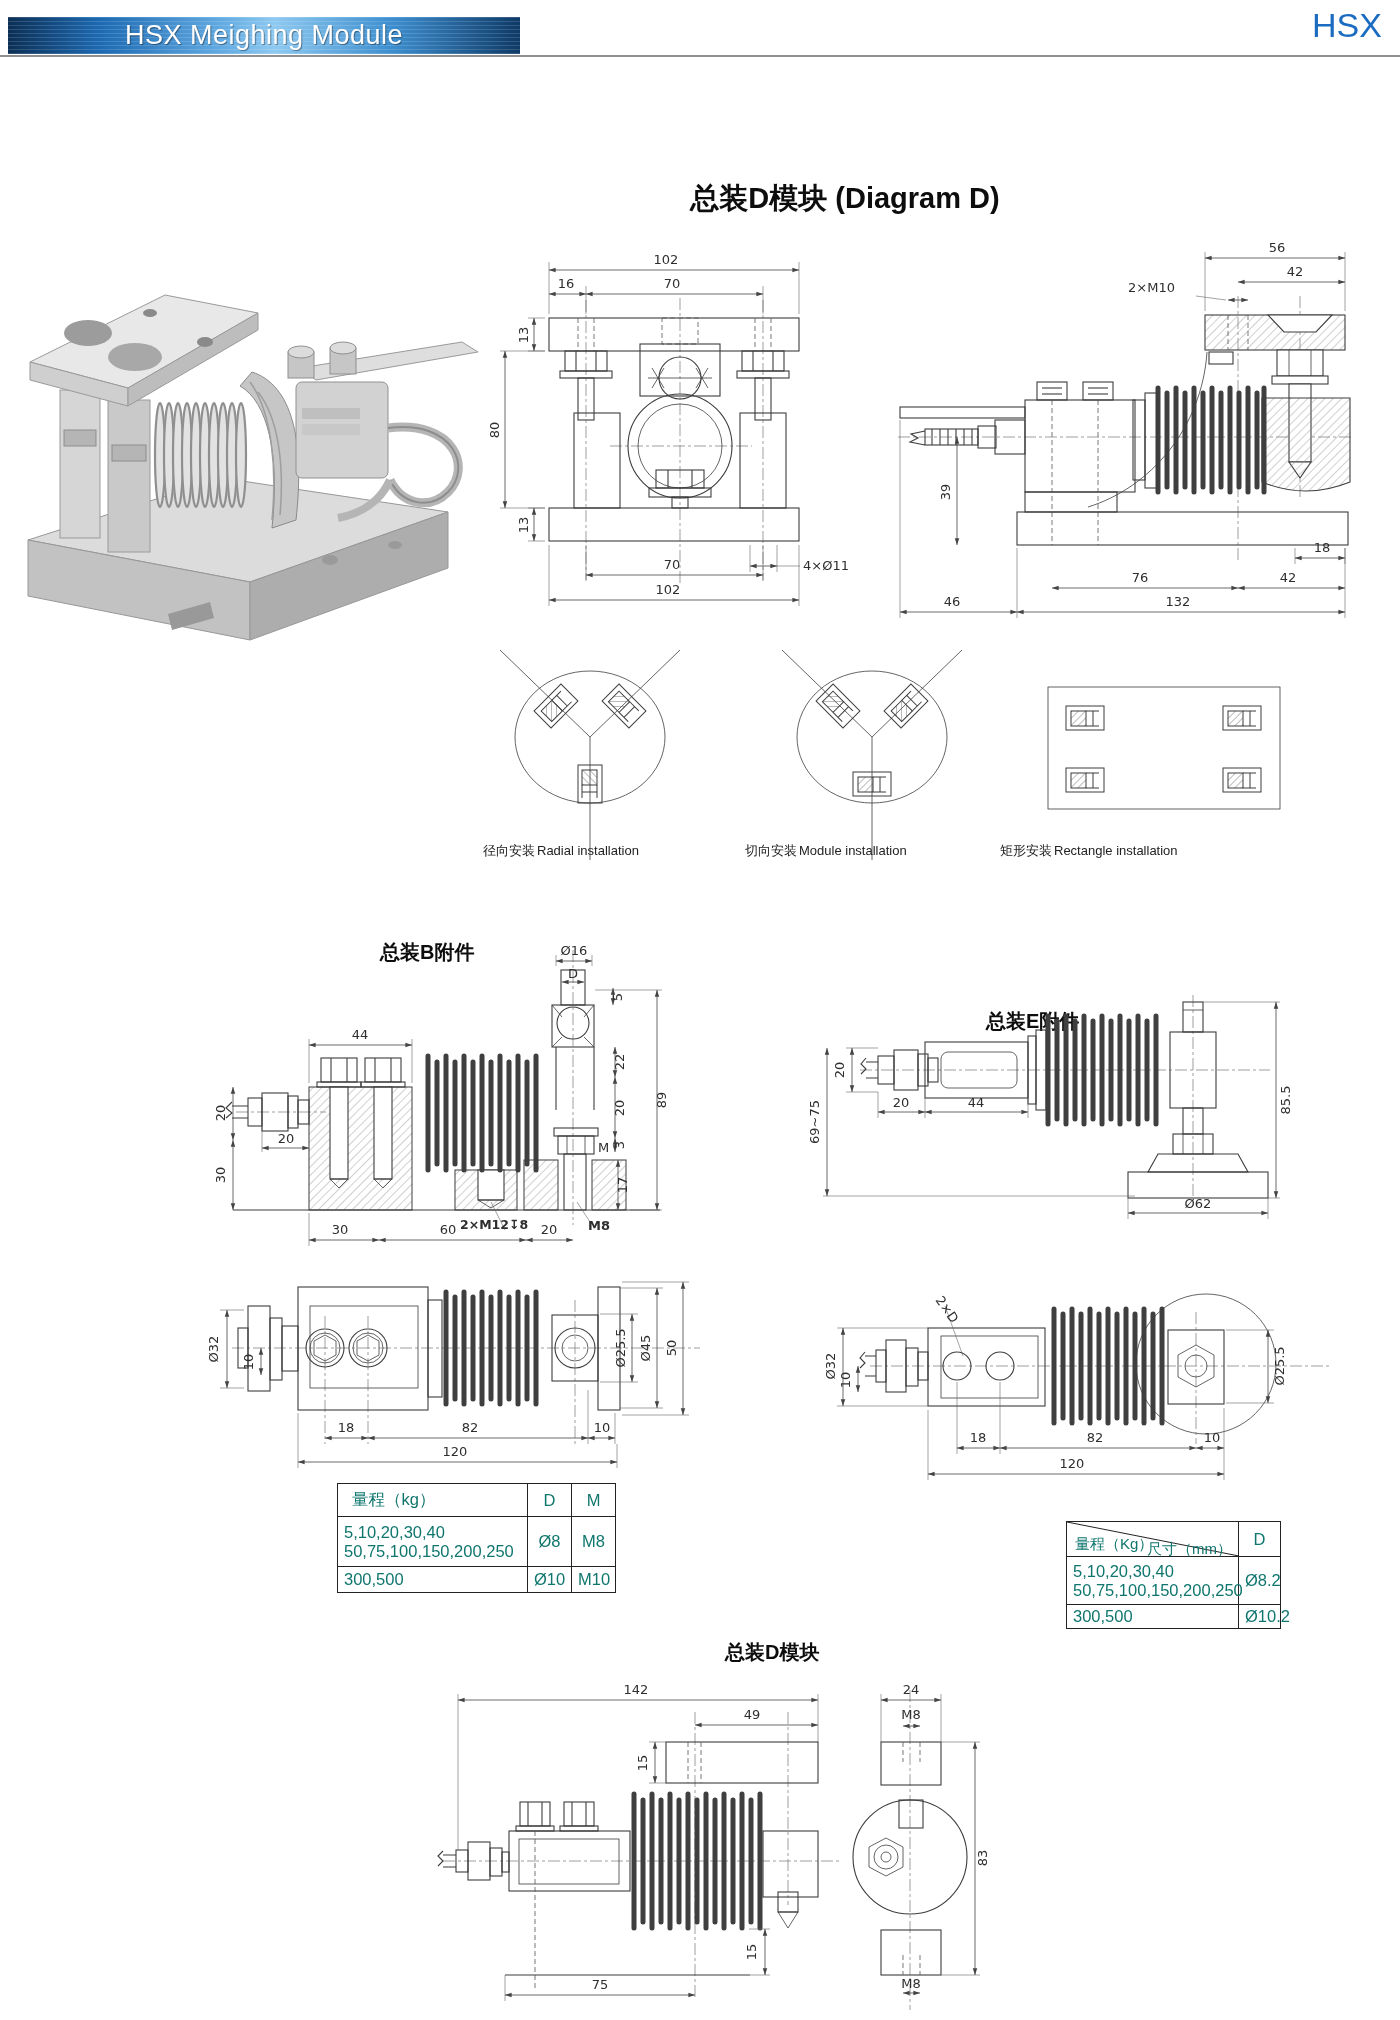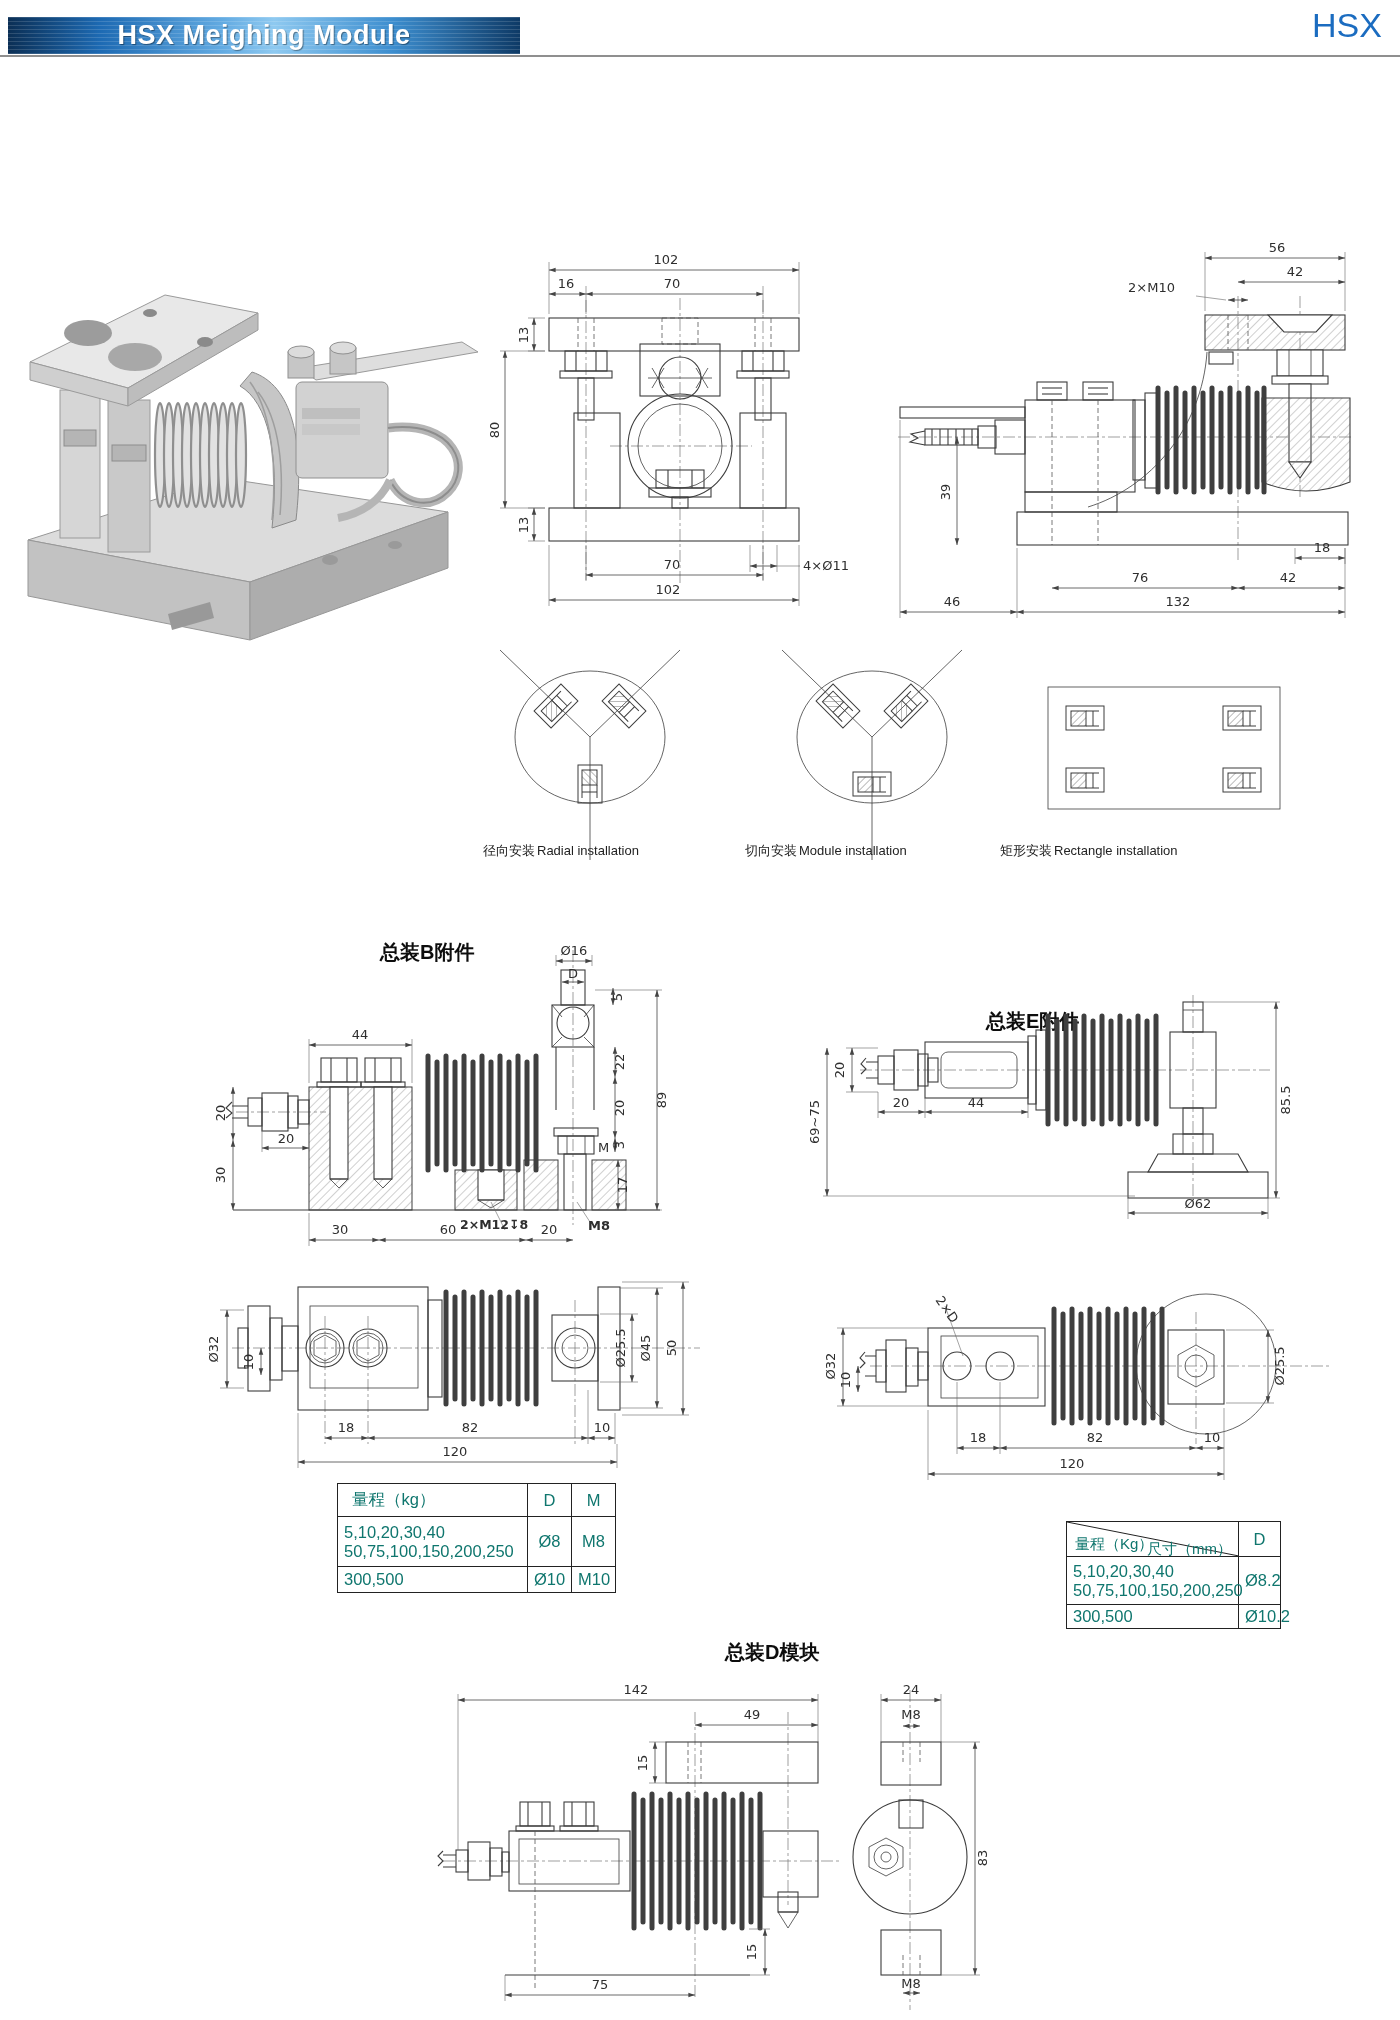--- a/index.html
+++ b/index.html
@@ -4,21 +4,21 @@
 <style>
   html,body{margin:0;padding:0;background:#fff}
   #page{position:relative;width:1400px;height:2020px;background:#fff;overflow:hidden;
         font-family:"Liberation Sans","DejaVu Sans",sans-serif;color:#1a1a1a}
   .abs{position:absolute}
   .banner{left:8px;top:17px;width:512px;height:37px;
     background:linear-gradient(90deg,#0b2f55 0%,#1d6ab3 18%,#63abe2 42%,#8ec9f0 52%,#3d8ecf 75%,#0e3a66 100%);
     display:flex;align-items:center;justify-content:center;box-sizing:border-box}
   .banner::after{content:"";position:absolute;inset:0;
     background:repeating-linear-gradient(0deg,rgba(255,255,255,.14) 0 1px,transparent 1px 4px)}
-  .banner-text{color:#fff;font-size:27px;font-weight:bold;letter-spacing:.5px;z-index:1;
+  .banner-text{color:#fff;font-size:27px;font-weight:normal;letter-spacing:.5px;z-index:1;
     text-shadow:1px 1px 1px rgba(0,0,0,.4)}
   .brand{left:1312px;top:6px;font-size:34px;font-weight:normal;color:#1b6cc0}
   .rule{left:0;top:55px;width:1400px;height:2px;background:#8f8f8f}
   .ptitle{left:615px;top:179px;width:460px;text-align:center;font-size:29px;font-weight:bold;color:#0d0d0d}
   .stitle{font-size:20px;font-weight:bold;color:#0d0d0d}
   .ilabel{top:842px;font-size:13px;color:#222;white-space:nowrap}
   .ilabel .cn{margin-right:2px}
   svg{position:absolute;overflow:visible}
   svg text{font-size:13px;fill:#2e2e2e;font-family:"DejaVu Sans","Liberation Sans",sans-serif}
   svg text.tc{text-anchor:middle}
@@ -43,20 +43,21 @@
 <body>
 
 <div id="page">
 
   <div class="abs banner">
     <span class="banner-text">HSX Meighing Module</span>
   </div>
   <div class="abs brand">HSX</div>
   <div class="abs rule"></div>
 
+  <div class="abs ptitle">总装D模块 (Diagram D)</div>
 
   <svg class="abs" style="left:10px;top:228px" width="480" height="410" viewBox="10 228 480 410">
     <polygon points="28,540 222,478 448,512 250,582" fill="#dcdcdc" stroke="#979797"></polygon>
     <polygon points="28,540 250,582 250,640 28,596" fill="#c2c2c2" stroke="#979797"></polygon>
     <polygon points="250,582 448,512 448,568 250,640" fill="#adadad" stroke="#979797"></polygon>
     <polygon points="168,614 210,602 214,618 172,630" fill="#999"></polygon>
     <ellipse cx="330" cy="560" rx="8" ry="5" fill="#9a9a9a"></ellipse>
     <ellipse cx="395" cy="545" rx="7" ry="4" fill="#9a9a9a"></ellipse>
     <rect x="60" y="390" width="40" height="148" fill="#d6d6d6" stroke="#9a9a9a"></rect>
     <rect x="108" y="400" width="42" height="152" fill="#c9c9c9" stroke="#9a9a9a"></rect>

